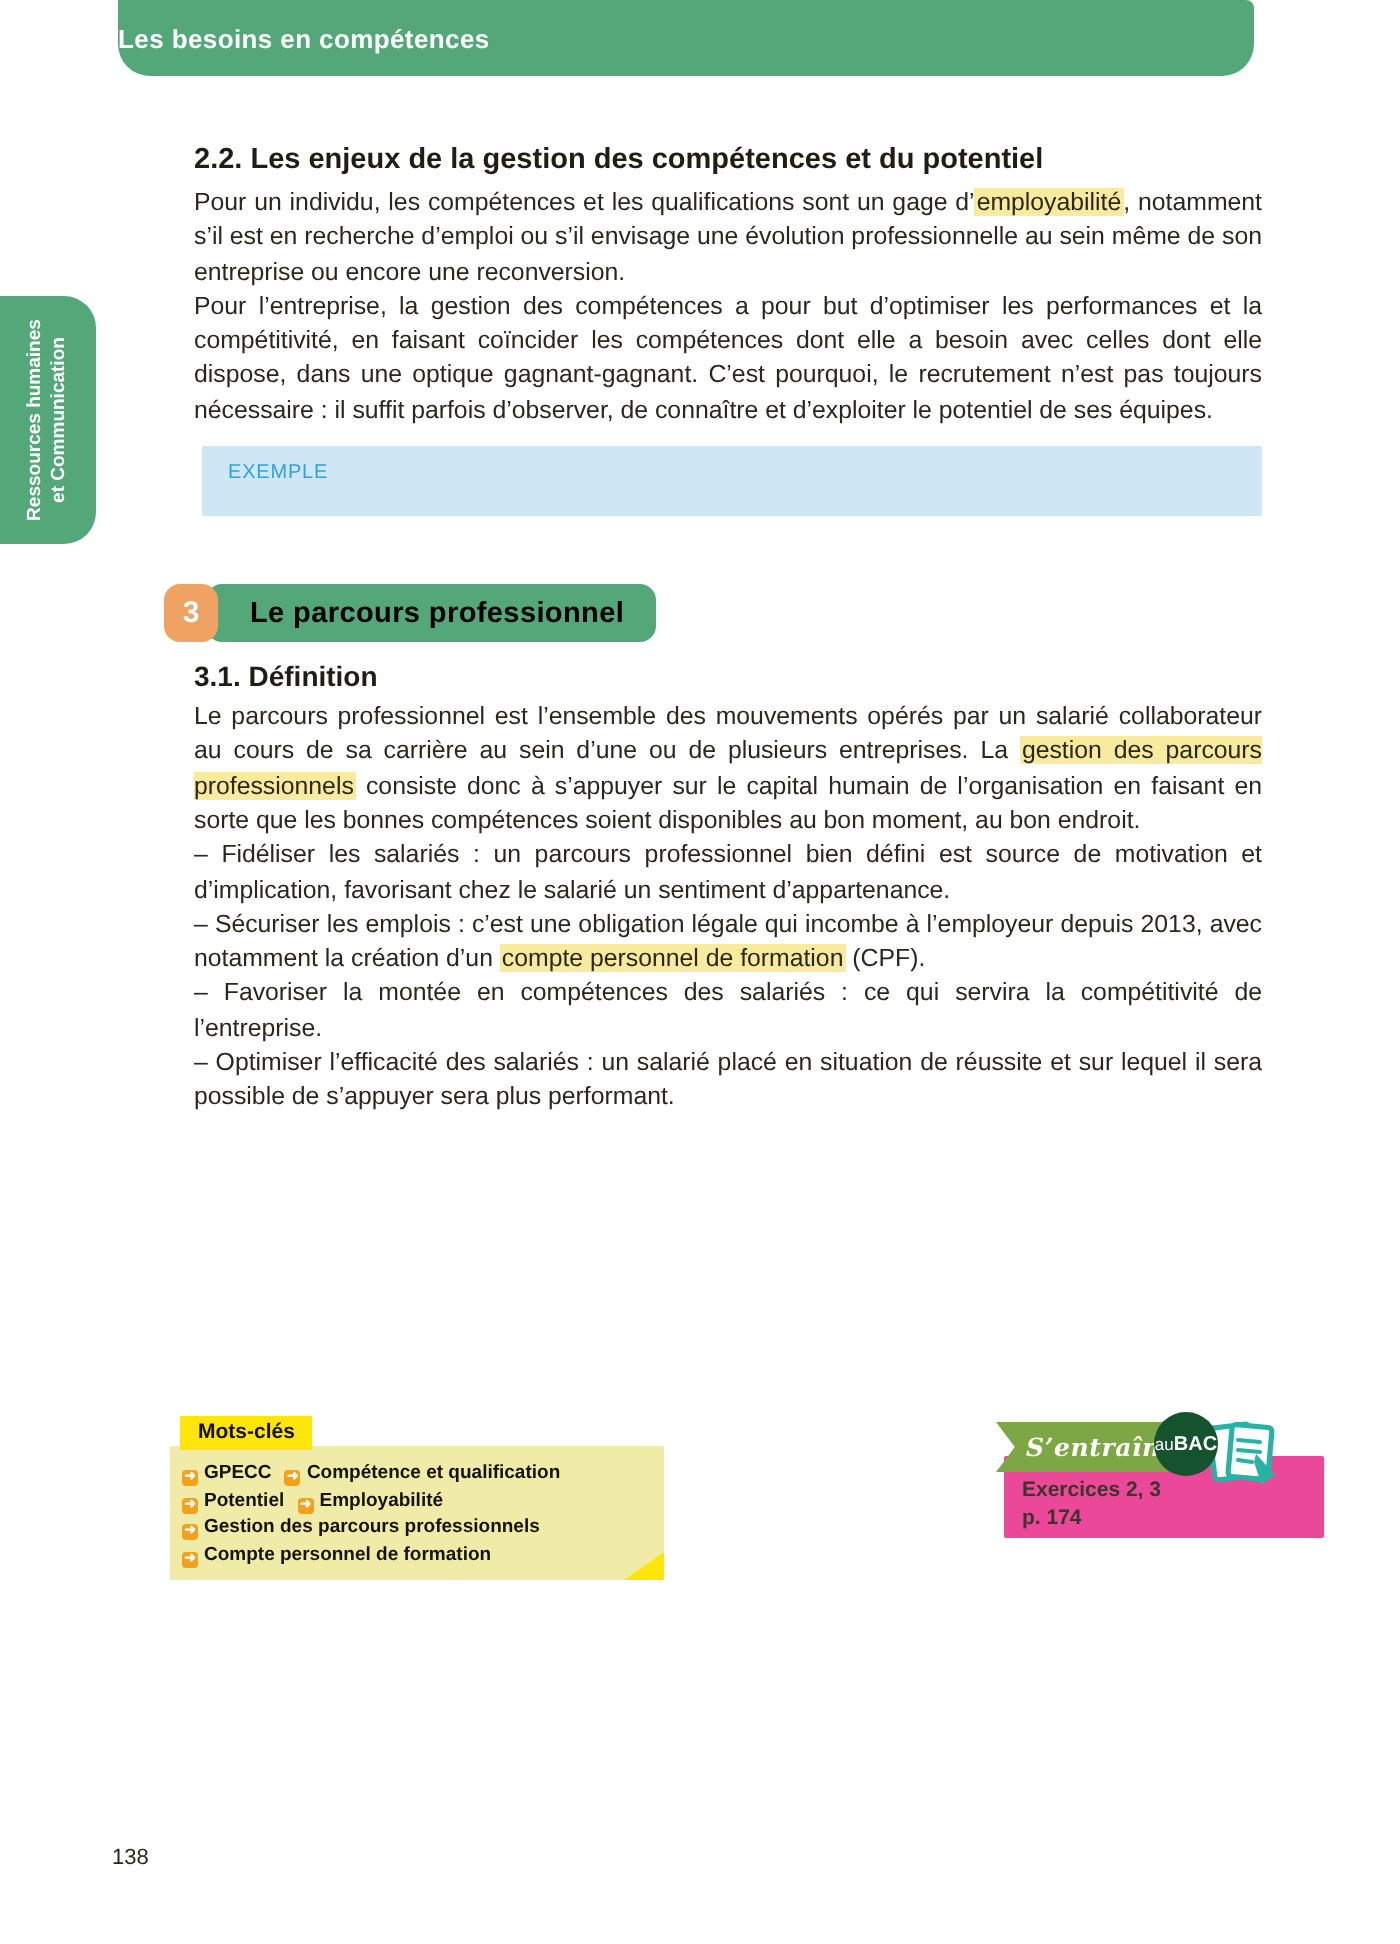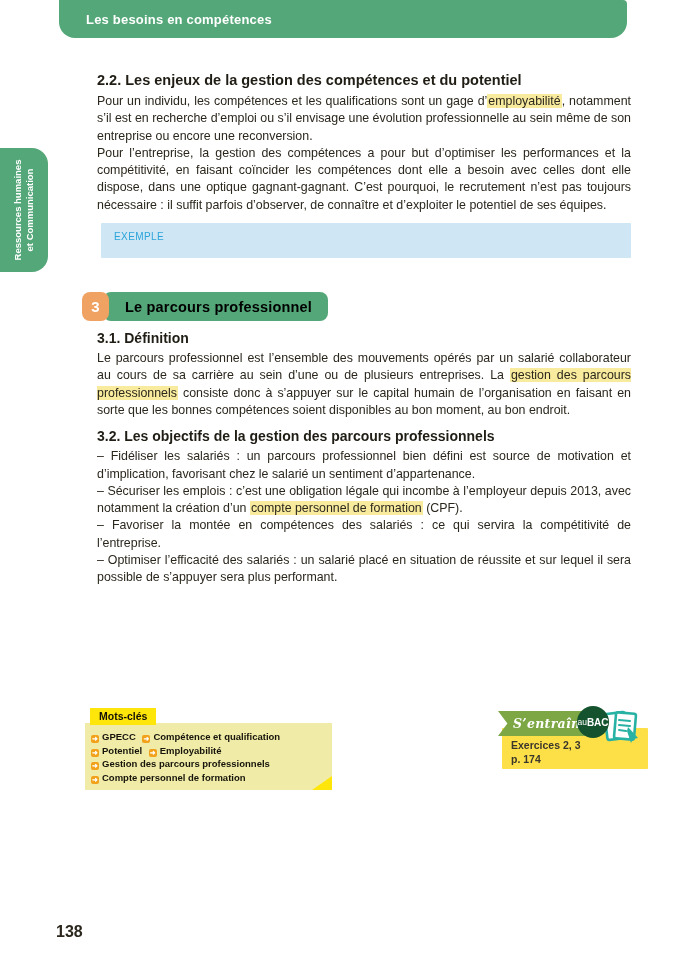--- a/index.html
+++ b/index.html
@@ -8,21 +8,21 @@
     font-family:"Liberation Sans", sans-serif;color:#262219;overflow:hidden;
     margin:0 auto;
   }
   
   .top-banner{
     position:absolute;left:59px;top:0;width:568px;height:38px;
     background:#54a778;border-radius:0 4px 16px 16px;
     display:flex;align-items:center;
   }
   .top-banner .title{
-    margin-left:27px;color:#ffffff;font-size:13px;font-weight:bold;letter-spacing:.2px;
+    color:#ffffff;font-size:13px;font-weight:bold;letter-spacing:.2px;
   }
   
   .side-tab{
     position:absolute;left:0;top:148px;width:48px;height:124px;
     background:#54a778;border-radius:0 16px 16px 0;
   }
   .side-tab .rot{
     position:absolute;left:-38px;top:38px;width:124px;height:48px;
     transform:rotate(-90deg);
     display:flex;flex-direction:column;align-items:center;justify-content:center;
@@ -74,22 +74,23 @@
     color:#fff;font-size:7px;line-height:8px;text-align:center;
     margin-right:3px;vertical-align:-1px;font-weight:bold;
   }
   .mc-fold{
     position:absolute;right:0;bottom:0;width:0;height:0;
     border-left:20px solid transparent;border-bottom:14px solid #ffe60a;
   }
   
   .sentrainer{position:absolute;left:498px;top:704px;width:148px;height:66px;}
   .st-box{
-    position:absolute;left:4px;top:24px;width:146px;height:41px;background:#fde047;
+    position:absolute;left:4px;top:24px;width:133px;height:41px;background:#ec4899;
     border-radius:1px;
+    padding-left:27px;
   }
   .st-box .l1{position:absolute;left:9px;top:11px;font-size:10.5px;font-weight:bold;color:#3a362c;}
   .st-box .l2{position:absolute;left:9px;top:25px;font-size:10.5px;font-weight:bold;color:#3a362c;}
   .st-ribbon{
     position:absolute;left:0;top:7px;width:94px;height:25px;background:#7ca744;
     clip-path:polygon(0 0,100% 0,100% 100%,0 100%,10% 50%);
     display:flex;align-items:center;
   }
   .st-ribbon span{
     margin-left:15px;color:#fff;font-family:"DejaVu Serif", serif;
@@ -97,21 +98,21 @@
   }
   .bac-badge{
     position:absolute;left:79px;top:2px;width:32px;height:32px;border-radius:50%;
     background:#14532d;color:#fff;text-align:center;z-index:3;
     display:flex;align-items:center;justify-content:center;
   }
   .bac-badge .au{font-size:8.5px;line-height:9px;}
   .bac-badge .bac{font-size:10px;line-height:11px;font-weight:bold;}
   .st-icon{position:absolute;left:104px;top:4px;z-index:2;}
   
-  .page-num{position:absolute;left:56px;top:923px;font-size:16px;font-weight:bold;color:#2b271d;}
+  .page-num{position:absolute;left:56px;top:923px;font-size:11px;font-weight:normal;color:#2b271d;}
 </style>
 </head>
 <body>
 
 <div class="page">
 
   <div class="top-banner">
     <div class="title">Les besoins en compétences</div>
   </div>
 
@@ -133,21 +134,20 @@
     </div>
 
     <div class="sec-banner">
       <div class="num-badge">3</div>
       <div class="sec-pill">Le parcours professionnel</div>
     </div>
 
     <h2 class="sub2">3.1. Définition</h2>
     <p class="body"><span>Le parcours professionnel est l’ensemble des mouvements opérés par un salarié collaborateur au cours de sa carrière au sein d’une ou de plusieurs entreprises. La </span><span class="hl">gestion des parcours professionnels</span><span> consiste donc à s’appuyer sur le capital humain de l’organisation en faisant en sorte que les bonnes compétences soient disponibles au bon moment, au bon endroit.</span></p>
 
-    <h2 class="sub2">3.2. Les objectifs de la gestion des parcours professionnels</h2>
     <div class="bullet"><span>– Fidéliser les salariés : un parcours professionnel bien défini est source de motivation et d’implication, favorisant chez le salarié un sentiment d’appartenance.</span></div>
     <div class="bullet"><span>– Sécuriser les emplois : c’est une obligation légale qui incombe à l’employeur depuis 2013, avec notamment la création d’un </span><span class="hl">compte personnel de formation</span><span> (CPF).</span></div>
     <div class="bullet"><span>– Favoriser la montée en compétences des salariés : ce qui servira la compétitivité de l’entreprise.</span></div>
     <div class="bullet"><span>– Optimiser l’efficacité des salariés : un salarié placé en situation de réussite et sur lequel il sera possible de s’appuyer sera plus performant.</span></div>
   </div>
 
   <div class="motscles">
     <div class="mc-label">Mots-clés</div>
     <div class="mc-box">
       <div class="mc-flow"><span class="kw"><span class="arr">➜</span><span>GPECC</span></span> <span class="kw"><span class="arr">➜</span><span>Compétence et qualification</span></span> <span class="kw"><span class="arr">➜</span><span>Potentiel</span></span> <span class="kw"><span class="arr">➜</span><span>Employabilité</span></span> <span class="kw"><span class="arr">➜</span><span>Gestion des parcours professionnels</span></span> <span class="kw"><span class="arr">➜</span><span>Compte personnel de formation</span></span> </div>

